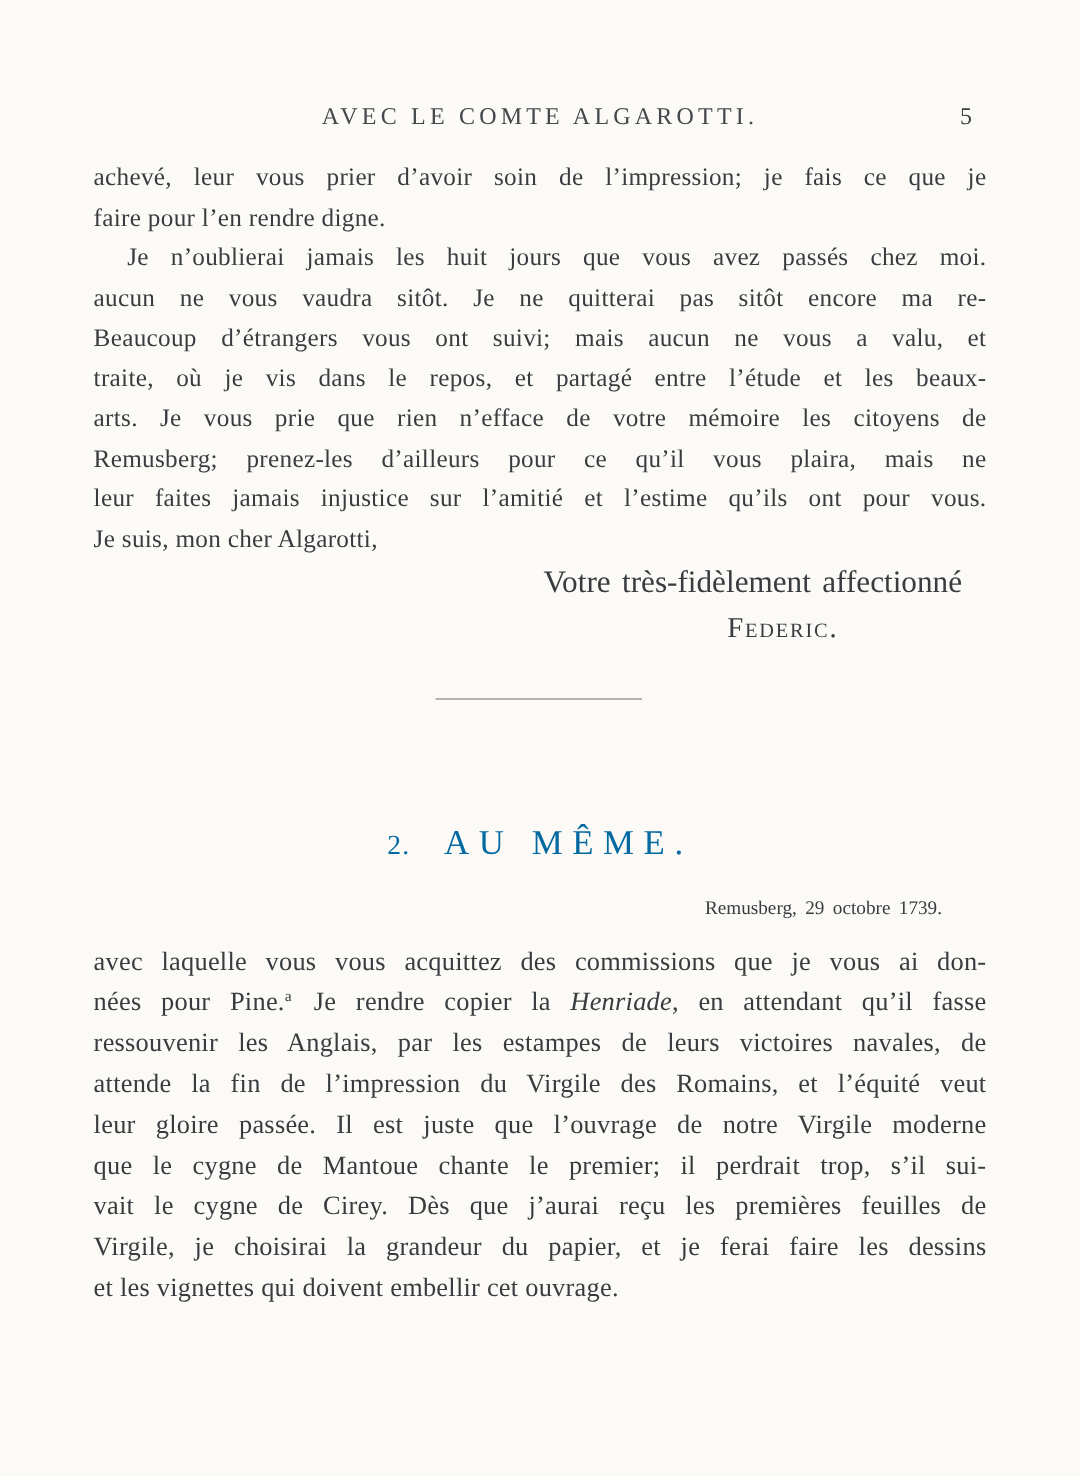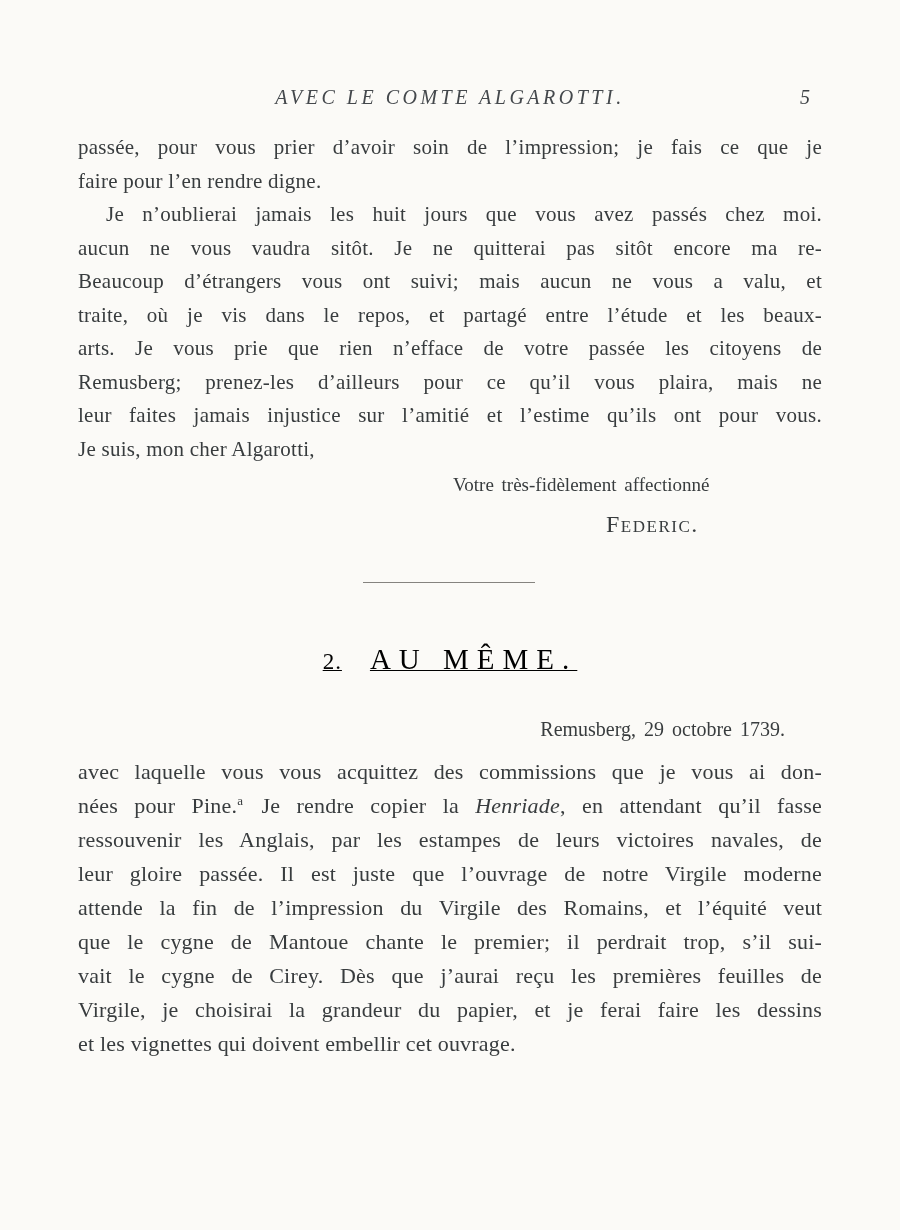--- a/index.html
+++ b/index.html
@@ -19,21 +19,20 @@
   }
   
   .running-head {
     position: relative;
     text-align: center;
     font-size: 20px;
     letter-spacing: 3.5px;
     color: #44484c;
     line-height: 24px;
     height: 24px;
-    font-style: italic;
   }
   .page-number {
     position: absolute;
     right: 12px; top: 0;
     letter-spacing: 0;
     font-size: 20px;
     color: #3c4044;
   }
   
   .letter-body-1 {
@@ -59,63 +58,62 @@
     font-size: 13px;
     vertical-align: super;
     line-height: 0;
     margin-right: 2px;
   }
   .italic { font-style: italic; }
   
   .valediction {
     margin-top: 7px;
     margin-left: 375px;
-    font-size: 19px;
+    font-size: 26px;
     line-height: 24px;
     word-spacing: 3px;
   }
   .signature {
     margin-top: 14px;
     margin-left: 528px;
     font-size: 24px;
     line-height: 26px;
     font-variant: small-caps;
     letter-spacing: 1.5px;
   }
   
   .separator-rule {
     margin: 45px 0 0 285px;
     width: 172px;
     height: 0;
     border-top: 1px solid #85837f;
   }
   
   .section-heading {
-    margin-top: 58px;
+    margin-top: 102px;
     text-align: center;
     line-height: 36px;
     height: 36px;
-    color: #000000;
-    text-decoration: underline;
+    color: #0369a1;
   }
   .section-number {
     font-size: 23px;
     margin-right: 28px;
     letter-spacing: 1px;
   }
   .section-title {
     font-size: 29px;
     letter-spacing: 8px;
   }
   
   .dateline {
-    margin-top: 40px;
+    margin-top: 25px;
     text-align: right;
     padding-right: 37px;
-    font-size: 20px;
+    font-size: 16px;
     line-height: 24px;
     word-spacing: 3px;
   }
   .letter2-start { margin-top: 14px; }
   
   .footnote {
     margin-top: 24px;
     margin-left: 22px;
     font-size: 16.5px;
     line-height: 22px;
@@ -128,49 +126,49 @@
 <body>
 
 <div class="page">
 
   <div class="running-head">
     <span>AVEC LE COMTE ALGAROTTI.</span>
     <span class="page-number">5</span>
   </div>
 
   <div class="letter-body-1">
-    <div class="line j">passée, pour vous prier d’avoir soin de l’impression; je fais ce que je</div>
+    <div class="line j">achevé, leur vous prier d’avoir soin de l’impression; je fais ce que je</div>
     <div class="line">faire pour l’en rendre digne.</div>
     <div class="line j indent">Je n’oublierai jamais les huit jours que vous avez passés chez moi.</div>
     <div class="line j">aucun ne vous vaudra sitôt. Je ne quitterai pas sitôt encore ma re-</div>
     <div class="line j">Beaucoup d’étrangers vous ont suivi; mais aucun ne vous a valu, et</div>
     <div class="line j">traite, où je vis dans le repos, et partagé entre l’étude et les beaux-</div>
-    <div class="line j">arts. Je vous prie que rien n’efface de votre passée les citoyens de</div>
+    <div class="line j">arts. Je vous prie que rien n’efface de votre mémoire les citoyens de</div>
     <div class="line j">Remusberg; prenez-les d’ailleurs pour ce qu’il vous plaira, mais ne</div>
     <div class="line j">leur faites jamais injustice sur l’amitié et l’estime qu’ils ont pour vous.</div>
     <div class="line">Je suis, mon cher Algarotti,</div>
   </div>
 
   <div class="valediction">Votre très-fidèlement affectionné</div>
   <div class="signature">Federic.</div>
 
   <div class="separator-rule"></div>
 
   <div class="section-heading">
     <span class="section-number">2.</span><span class="section-title">AU MÊME.</span>
   </div>
 
   <div class="dateline">Remusberg, 29 octobre 1739.</div>
 
   <div class="letter-body-2 letter2-start">
     <div class="line j">avec laquelle vous vous acquittez des commissions que je vous ai don-</div>
     <div class="line j"><span>nées pour Pine.</span><sup class="footnote-ref">a</sup><span> Je rendre copier la </span><span class="italic">Henriade</span><span>, en attendant qu’il fasse</span></div>
     <div class="line j">ressouvenir les Anglais, par les estampes de leurs victoires navales, de</div>
+    <div class="line j">attende la fin de l’impression du Virgile des Romains, et l’équité veut</div>
     <div class="line j">leur gloire passée. Il est juste que l’ouvrage de notre Virgile moderne</div>
-    <div class="line j">attende la fin de l’impression du Virgile des Romains, et l’équité veut</div>
     <div class="line j">que le cygne de Mantoue chante le premier; il perdrait trop, s’il sui-</div>
     <div class="line j">vait le cygne de Cirey. Dès que j’aurai reçu les premières feuilles de</div>
     <div class="line j">Virgile, je choisirai la grandeur du papier, et je ferai faire les dessins</div>
     <div class="line">et les vignettes qui doivent embellir cet ouvrage.</div>
   </div>
 
 
 </div>
 
 </body></html>

